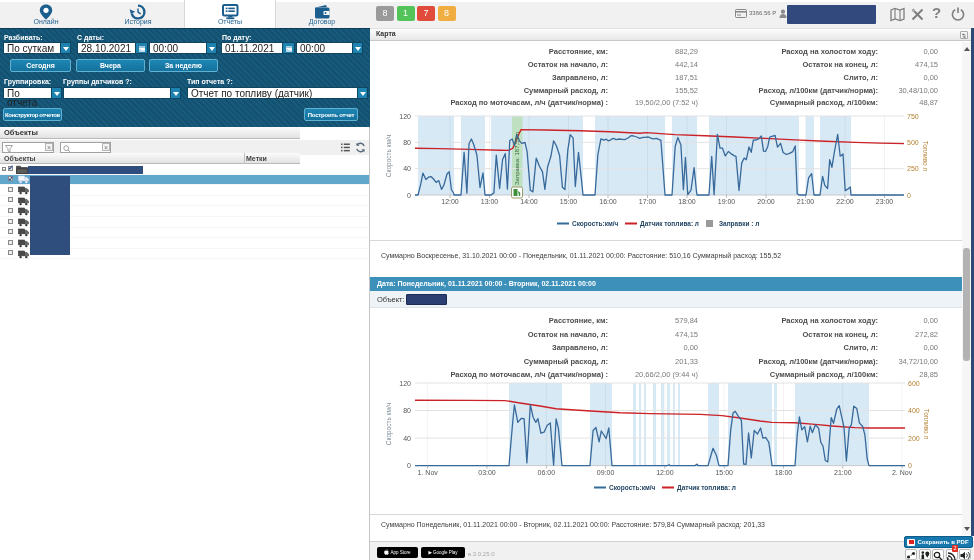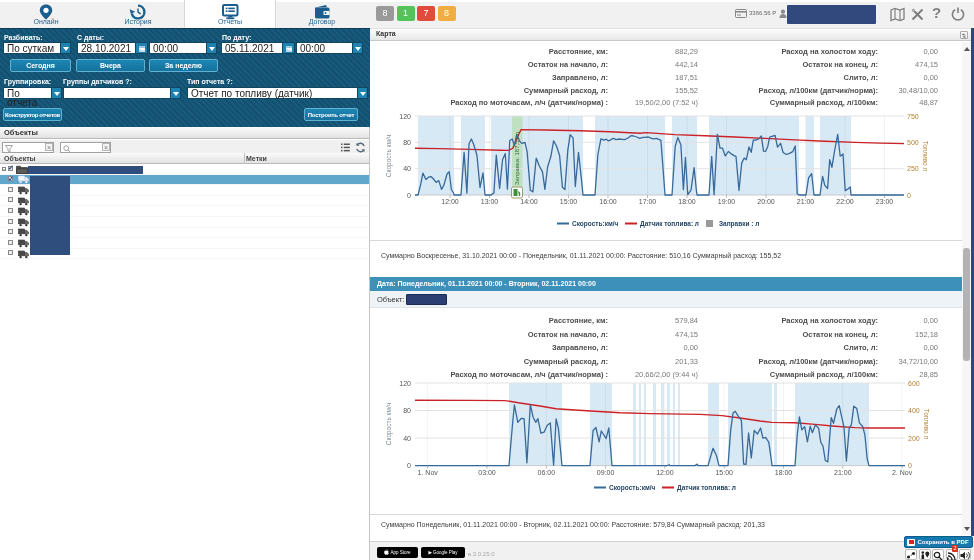--- a/index.html
+++ b/index.html
@@ -19,21 +19,21 @@
 #panel{left:0;top:28px;width:370px;height:99px;background:repeating-linear-gradient(45deg,#175a7e 0 2px,#14516f 2px 4px);border-top:1px solid #0d3b57}
 #panel .flabel{position:absolute;font-size:7px;font-weight:bold;color:#fff}
 .inp{position:absolute;background:#fff;border:1px solid #0f4763;font-size:10px;color:#222;line-height:9px;padding:1px 0 0 3px;height:12px}
 .dropbtn{position:absolute;width:10px;height:12px;background:#1f83b1;border:1px solid #0f4763;border-left:none}
 .dropbtn:after{content:"";position:absolute;left:2px;top:4px;border:3px solid transparent;border-top:4px solid #fff}
 .calbtn{position:absolute;width:12px;height:12px;background:#1f83b1;border:1px solid #0f4763;border-left:none}
 .calbtn:after{content:"";position:absolute;left:2.5px;top:2.5px;width:6px;height:6.5px;background:#fff;border-radius:1px;box-shadow:inset 0 2px 0 #9fc8dd,inset 0 3px 0 #fff,inset 2px -1.5px 0 #b9d7e6}
 .pbtn{position:absolute;background:linear-gradient(#1e86b4,#15719d);border:1px solid #5fb2d2;border-radius:2px;color:#fff;font-size:7px;font-weight:bold;text-align:center;white-space:nowrap;overflow:hidden}
 
 #objects{left:0;top:127px;width:370px;height:433px;background:#fff;border-right:1px solid #c5c5c5}
-.gbar{position:absolute;left:0;width:369px;background:linear-gradient(#fbfbfb,#e2e2e2);border-bottom:1px solid #b9b9b9}
+.gbar{position:absolute;left:0;width:300px;background:linear-gradient(#fbfbfb,#e2e2e2);border-bottom:1px solid #b9b9b9}
 .filterband{position:absolute;left:0;top:13px;width:369px;height:15px;background:#f0f0f0}
 .finput{position:absolute;top:2px;height:11px;background:#fff;border:1px solid #a0a0a0}
 .xbtn{position:absolute;top:1px;width:8px;height:8px;border:1px solid #b5b5b5;background:#f4f4f4;color:#777;font-size:7px;line-height:7px;text-align:center}
 .trow{position:absolute;left:0;width:369px;height:10.6px;border-bottom:1px solid #f7f7f7}
 .trow svg{display:block}
 .cb{position:absolute;top:1.5px;width:5px;height:5px;background:#fff;border:1px solid #8a8a8a;box-shadow:inset 0 0 0 1px #e8e8e8}
 .cb.ck:after{content:"\2713";position:absolute;left:-1px;top:-2.5px;font-size:7px;font-weight:bold;color:#1e3f8f}
 .redact{position:absolute;background:#2f4d7d}
 
 #karta{left:370px;top:28px;width:601px;height:13px;background:linear-gradient(#fcfcfc,#e7e7e7);border-bottom:1px solid #c8c8c8;border-top:1px solid #e2e2e2}
@@ -128,21 +128,21 @@
 <div id="panel" class="abs">
 <div class="flabel" style="left:4px;top:5px">Разбивать:</div>
 <div class="flabel" style="left:77px;top:5px">С даты:</div>
 <div class="flabel" style="left:222px;top:5px">По дату:</div>
 <div class="inp" style="left:3px;top:13px;width:58px">По суткам</div>
     <div class="dropbtn" style="left:61px;top:13px"></div>
 <div class="inp" style="left:77px;top:13px;width:59px">28.10.2021</div>
     <div class="calbtn" style="left:136px;top:13px"></div>
 <div class="inp" style="left:149px;top:13px;width:58px">00:00</div>
     <div class="dropbtn" style="left:207px;top:13px"></div>
-<div class="inp" style="left:221px;top:13px;width:62px">05.11.2021</div>
+<div class="inp" style="left:221px;top:13px;width:62px">01.11.2021</div>
     <div class="calbtn" style="left:283px;top:13px"></div>
 <div class="inp" style="left:296px;top:13px;width:57px">00:00</div>
     <div class="dropbtn" style="left:353px;top:13px"></div>
 <div class="pbtn" style="left:10px;top:30px;width:61px;height:13px;line-height:12px">Сегодня</div>
 <div class="pbtn" style="left:76px;top:30px;width:69px;height:13px;line-height:12px">Вчера</div>
 <div class="pbtn" style="left:149px;top:30px;width:69px;height:13px;line-height:12px">За неделю</div>
 <div class="flabel" style="left:4px;top:49px">Группировка:</div>
 <div class="flabel" style="left:63px;top:49px">Группы датчиков ?:</div>
 <div class="flabel" style="left:187px;top:49px">Тип отчета ?:</div>
 <div class="inp" style="left:3px;top:58px;width:49px">По отчета</div>
@@ -315,21 +315,21 @@
 <div class="sval" style="left:420px;width:278px;top:98px">19,50/2,00 (7:52 ч)</div>
 <div class="slabel" style="left:650px;width:228px;top:98px">Суммарный расход, л/100км:</div>
 <div class="sval" style="left:800px;width:138px;top:98px">48,87</div>
 <div class="slabel" style="left:370px;width:238px;top:316px">Расстояние, км:</div>
 <div class="sval" style="left:420px;width:278px;top:316px">579,84</div>
 <div class="slabel" style="left:650px;width:228px;top:316px">Расход на холостом ходу:</div>
 <div class="sval" style="left:800px;width:138px;top:316px">0,00</div>
 <div class="slabel" style="left:370px;width:238px;top:330px">Остаток на начало, л:</div>
 <div class="sval" style="left:420px;width:278px;top:330px">474,15</div>
 <div class="slabel" style="left:650px;width:228px;top:330px">Остаток на конец, л:</div>
-<div class="sval" style="left:800px;width:138px;top:330px">152,18</div>
+<div class="sval" style="left:800px;width:138px;top:330px">272,82</div>
 <div class="slabel" style="left:370px;width:238px;top:343px">Заправлено, л:</div>
 <div class="sval" style="left:420px;width:278px;top:343px">0,00</div>
 <div class="slabel" style="left:650px;width:228px;top:343px">Слито, л:</div>
 <div class="sval" style="left:800px;width:138px;top:343px">0,00</div>
 <div class="slabel" style="left:370px;width:238px;top:357px">Суммарный расход, л:</div>
 <div class="sval" style="left:420px;width:278px;top:357px">201,33</div>
 <div class="slabel" style="left:650px;width:228px;top:357px">Расход, л/100км (датчик/норма):</div>
 <div class="sval" style="left:800px;width:138px;top:357px">34,72/10,00</div>
 <div class="slabel" style="left:370px;width:238px;top:370px">Расход по моточасам, л/ч (датчик/норма) :</div>
 <div class="sval" style="left:420px;width:278px;top:370px">20,66/2,00 (9:44 ч)</div>

